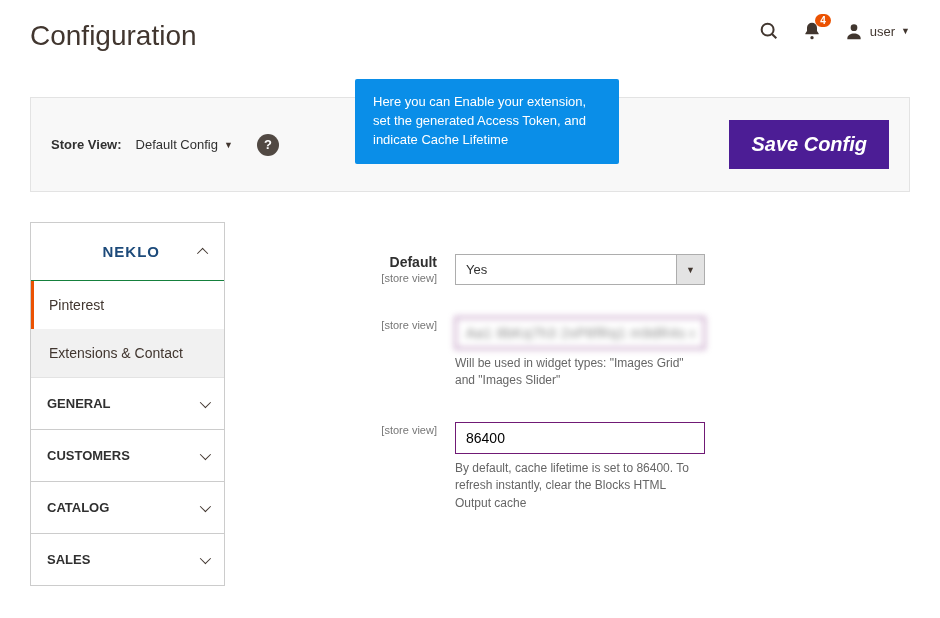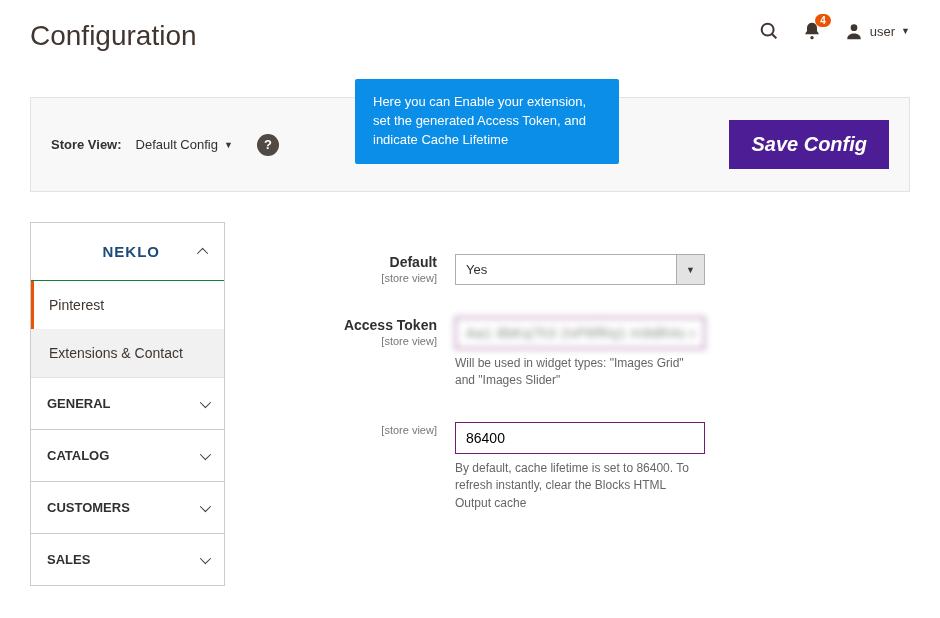--- a/index.html
+++ b/index.html
@@ -102,25 +102,25 @@
     </div>
     <div class="side-sub">
       <div class="side-sub-item active">Pinterest</div>
       <div class="side-sub-item inactive">Extensions &amp; Contact</div>
     </div>
     <div class="side-tab">
       <span>GENERAL</span>
       <span class="chev chev-down"></span>
     </div>
     <div class="side-tab">
-      <span>CATALOG</span>
+      <span>CUSTOMERS</span>
       <span class="chev chev-down"></span>
     </div>
     <div class="side-tab">
-      <span>CUSTOMERS</span>
+      <span>CATALOG</span>
       <span class="chev chev-down"></span>
     </div>
     <div class="side-tab">
       <span>SALES</span>
       <span class="chev chev-down"></span>
     </div>
   </div>
 
   <div class="content">
 
@@ -134,21 +134,20 @@
           <div class="sel-val">Yes</div>
           <div class="sel-trigger">
               <span class="small-caret">▼</span>
             </div>
         </div>
       </div>
     </div>
 
     <div class="field-row">
       <div class="field-label-col">
-        <div class="field-label">Access Token</div>
         <div class="field-scope">[store view]</div>
       </div>
       <div class="field-input-col">
         <input type="text" class="text-input blurred-token" value="Aa1 8bKq7h3 2xP8fRq1 m9dR4s e0L p5" style="">
         <div class="field-hint">Will be used in widget types: "Images Grid" and "Images Slider"</div>
       </div>
     </div>
 
     <div class="field-row">
       <div class="field-label-col">

